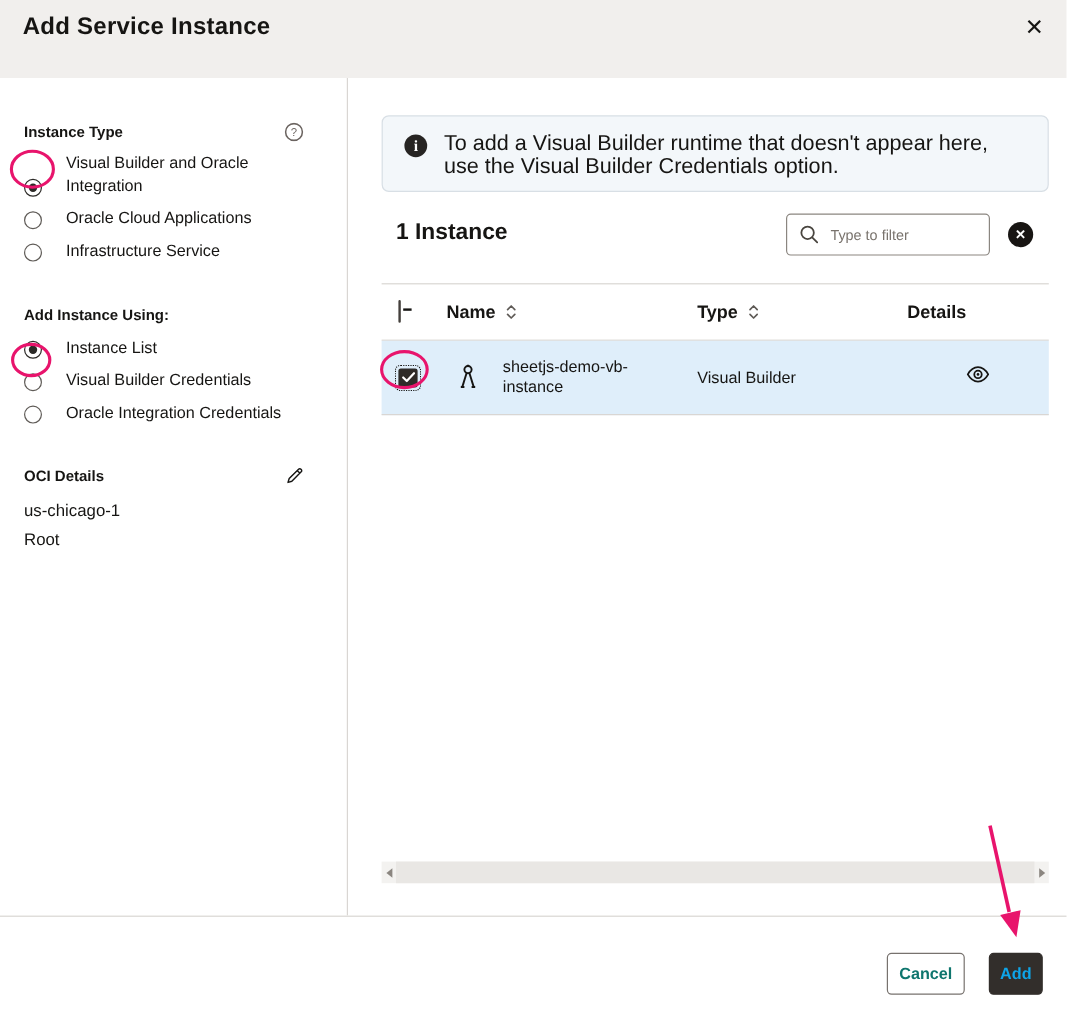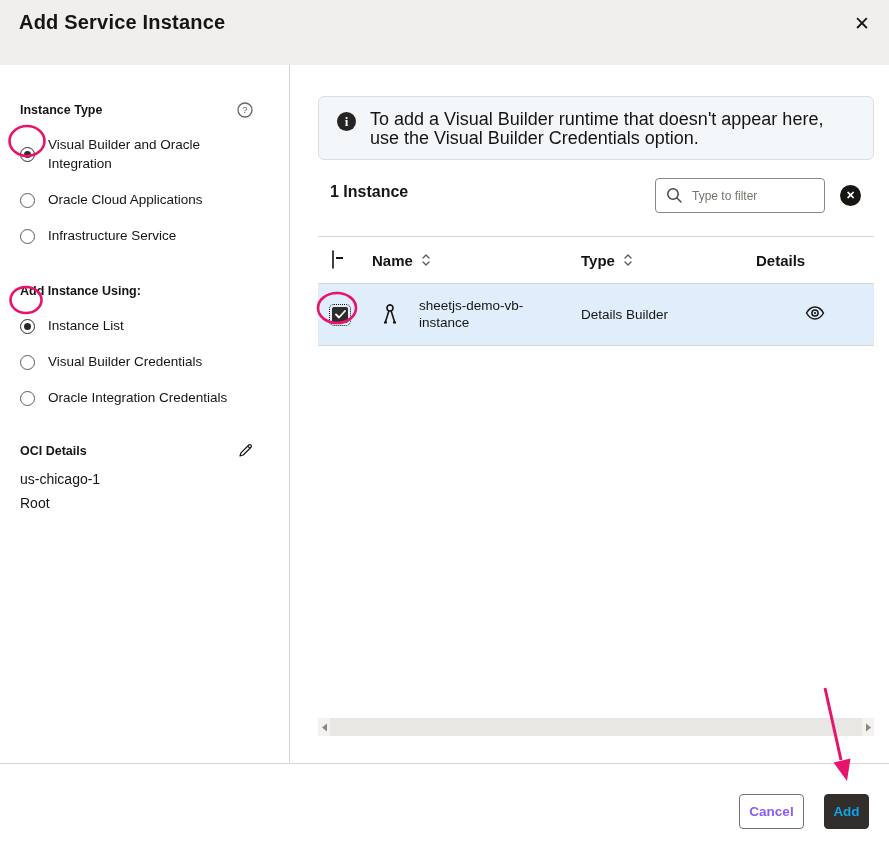--- a/index.html
+++ b/index.html
@@ -10,37 +10,37 @@
   
   .dlg-header { position:absolute; top:0; left:0; width:889px; height:65px; background:#f1efed; }
   .dlg-title { position:absolute; left:19px; top:11px; font-size:20px; font-weight:bold; letter-spacing:.2px; }
   .close-btn { position:absolute; right:14px; top:11px; width:26px; height:26px; border:none; background:transparent; font-size:19px; color:#161513; cursor:pointer; line-height:26px; text-align:center; }
 
   
   .sidebar { position:absolute; left:0; top:65px; width:290px; height:698px; border-right:1px solid #d9d6d3; padding:37px 36px 0 20px; background:#fff; }
   .side-label-row { display:flex; justify-content:space-between; align-items:center; }
   .side-label { font-size:12.5px; font-weight:bold; }
   .icon-btn { border:none; background:transparent; cursor:pointer; padding:0; display:inline-flex; }
-  .radio-row { display:flex; align-items:center; gap:13px; margin-top:17px; cursor:pointer; }
+  .radio-row { display:flex; align-items:flex-end; gap:20px; margin-top:8px; cursor:pointer; }
   .radio { flex:0 0 auto; width:15px; height:15px; border:1px solid #5f5b57; border-radius:50%; margin-top:1px; position:relative; background:#fff; }
   .radio.selected { border:1.5px solid #2c2a27; }
   .radio.selected::after { content:""; position:absolute; left:50%; top:50%; width:7px; height:7px; margin:-3.5px 0 0 -3.5px; border-radius:50%; background:#2c2a27; }
   .radio-label { font-size:13.5px; line-height:19px; }
   .group2 { margin-top:36px; }
   .oci { margin-top:36px; }
   .oci-val { font-size:14px; line-height:24px; margin-top:9px; }
   .oci-val + .oci-val { margin-top:0; }
 
   
   .main { position:absolute; left:290px; top:65px; width:599px; height:698px; background:#fff; }
   .banner { position:absolute; left:28px; top:31px; width:556px; min-height:60px; background:#f3f7fa; border:1px solid #d8dfe5; border-radius:6px; display:flex; gap:14px; padding:12px 18px 12px 18px; }
   .info-icon { flex:0 0 auto; width:19px; height:19px; border-radius:50%; background:#262422; color:#fff; font-size:13px; font-weight:bold; font-family:"Liberation Serif", serif; display:flex; align-items:center; justify-content:center; margin-top:3px; }
   .banner-text { font-size:18px; line-height:18.5px; padding-top:1px; max-width:470px; }
 
-  .count-heading { position:absolute; left:40px; top:118px; font-size:16px; font-weight:bold; }
+  .count-heading { position:absolute; left:40px; top:118px; font-size:19px; font-weight:bold; }
   .filter-box { position:absolute; left:365px; top:113px; width:170px; height:35px; border:1px solid #8b8680; border-radius:4px; background:#fff; display:flex; align-items:center; padding:0 10px; gap:9px; }
   .filter-input { border:none; outline:none; width:110px; font-size:12px; font-family:"Liberation Sans",sans-serif; color:#161513; background:transparent; }
   .filter-input::placeholder { color:#79736d; }
   .clear-btn { position:absolute; left:550px; top:120px; width:21px; height:21px; border:none; border-radius:50%; background:#181513; color:#fff; font-size:11px; font-weight:bold; cursor:pointer; display:flex; align-items:center; justify-content:center; padding:0; }
 
   
   .table { position:absolute; left:28px; top:171px; width:556px; }
   .t-head { display:grid; grid-template-columns:54px 209px 175px 1fr; align-items:center; height:48px; border-top:1px solid #d9d6d3; border-bottom:1px solid #d9d6d3; background:#fff; }
   .t-row { display:grid; grid-template-columns:54px 209px 175px 1fr; align-items:center; height:62px; background:#dfeefa; border-bottom:1px solid #d9d6d3; cursor:pointer; }
   .cell-cb { padding-left:14px; }
@@ -58,21 +58,21 @@
   .sort-btn { border:none; background:transparent; padding:0; cursor:pointer; display:inline-flex; }
 
   
   .hscroll { position:absolute; left:28px; top:653px; width:556px; height:18px; background:#f3f2f0; display:flex; align-items:center; }
   .hs-arrow { width:12px; height:18px; display:flex; align-items:center; justify-content:center; background:transparent; border:none; padding:0; cursor:pointer; }
   .hs-thumb { flex:1; height:18px; background:#e9e7e4; cursor:pointer; }
 
   
   .footer { position:absolute; left:0; top:763px; width:889px; height:82px; background:#fff; border-top:1px solid #d9d6d3; }
   .btn { position:absolute; top:30px; height:35px; border-radius:4px; font-size:13.5px; font-weight:bold; font-family:"Liberation Sans",sans-serif; cursor:pointer; }
-  .btn-cancel { right:85px; width:65px; background:#fff; border:1px solid #77726e; color:#8b5cf6; }
+  .btn-cancel { right:85px; width:65px; background:#fff; border:1px solid #77726e; color:#0f766e; }
   .btn-add { right:20px; width:45px; background:#322e2b; border:1px solid #322e2b; color:#0ea5e9; }
 
   
   .annot { position:absolute; left:0; top:0; width:889px; height:845px; pointer-events:none; }
 
   svg { display:block; }
 </style>
 </head>
 <body>
 
@@ -195,21 +195,21 @@
             <svg width="16" height="26" viewBox="0 0 16 26">
                 <circle cx="8" cy="6" r="3" fill="none" stroke="#161513" stroke-width="1.6"></circle>
                 <path d="M8 2 L8 3" stroke="#161513" stroke-width="1.6"></path>
                 <path d="M6.9 8.7 L3.4 20" fill="none" stroke="#161513" stroke-width="1.6"></path>
                 <path d="M9.1 8.7 L12.6 20" fill="none" stroke="#161513" stroke-width="1.6"></path>
                 <path d="M2 20.5 L5 20.5 M11 20.5 L14 20.5" stroke="#161513" stroke-width="1.8"></path>
               </svg>
           </span>
           <span class="row-name">sheetjs-demo-vb-instance</span>
         </div>
-        <div class="row-type">Details Builder</div>
+        <div class="row-type">Visual Builder</div>
         <div class="cell-details">
           <button class="eye-btn">
             <svg width="20" height="16" viewBox="0 0 20 16">
                 <path d="M1.5 8 C4 3.6 7 2 10 2 C13 2 16 3.6 18.5 8 C16 12.4 13 14 10 14 C7 14 4 12.4 1.5 8 Z" fill="none" stroke="#161513" stroke-width="1.5" stroke-linejoin="round"></path>
                 <circle cx="10" cy="8" r="3.1" fill="none" stroke="#161513" stroke-width="1.5"></circle>
                 <circle cx="10" cy="8" r="1.1" fill="#161513"></circle>
               </svg>
           </button>
         </div>
       </div>

